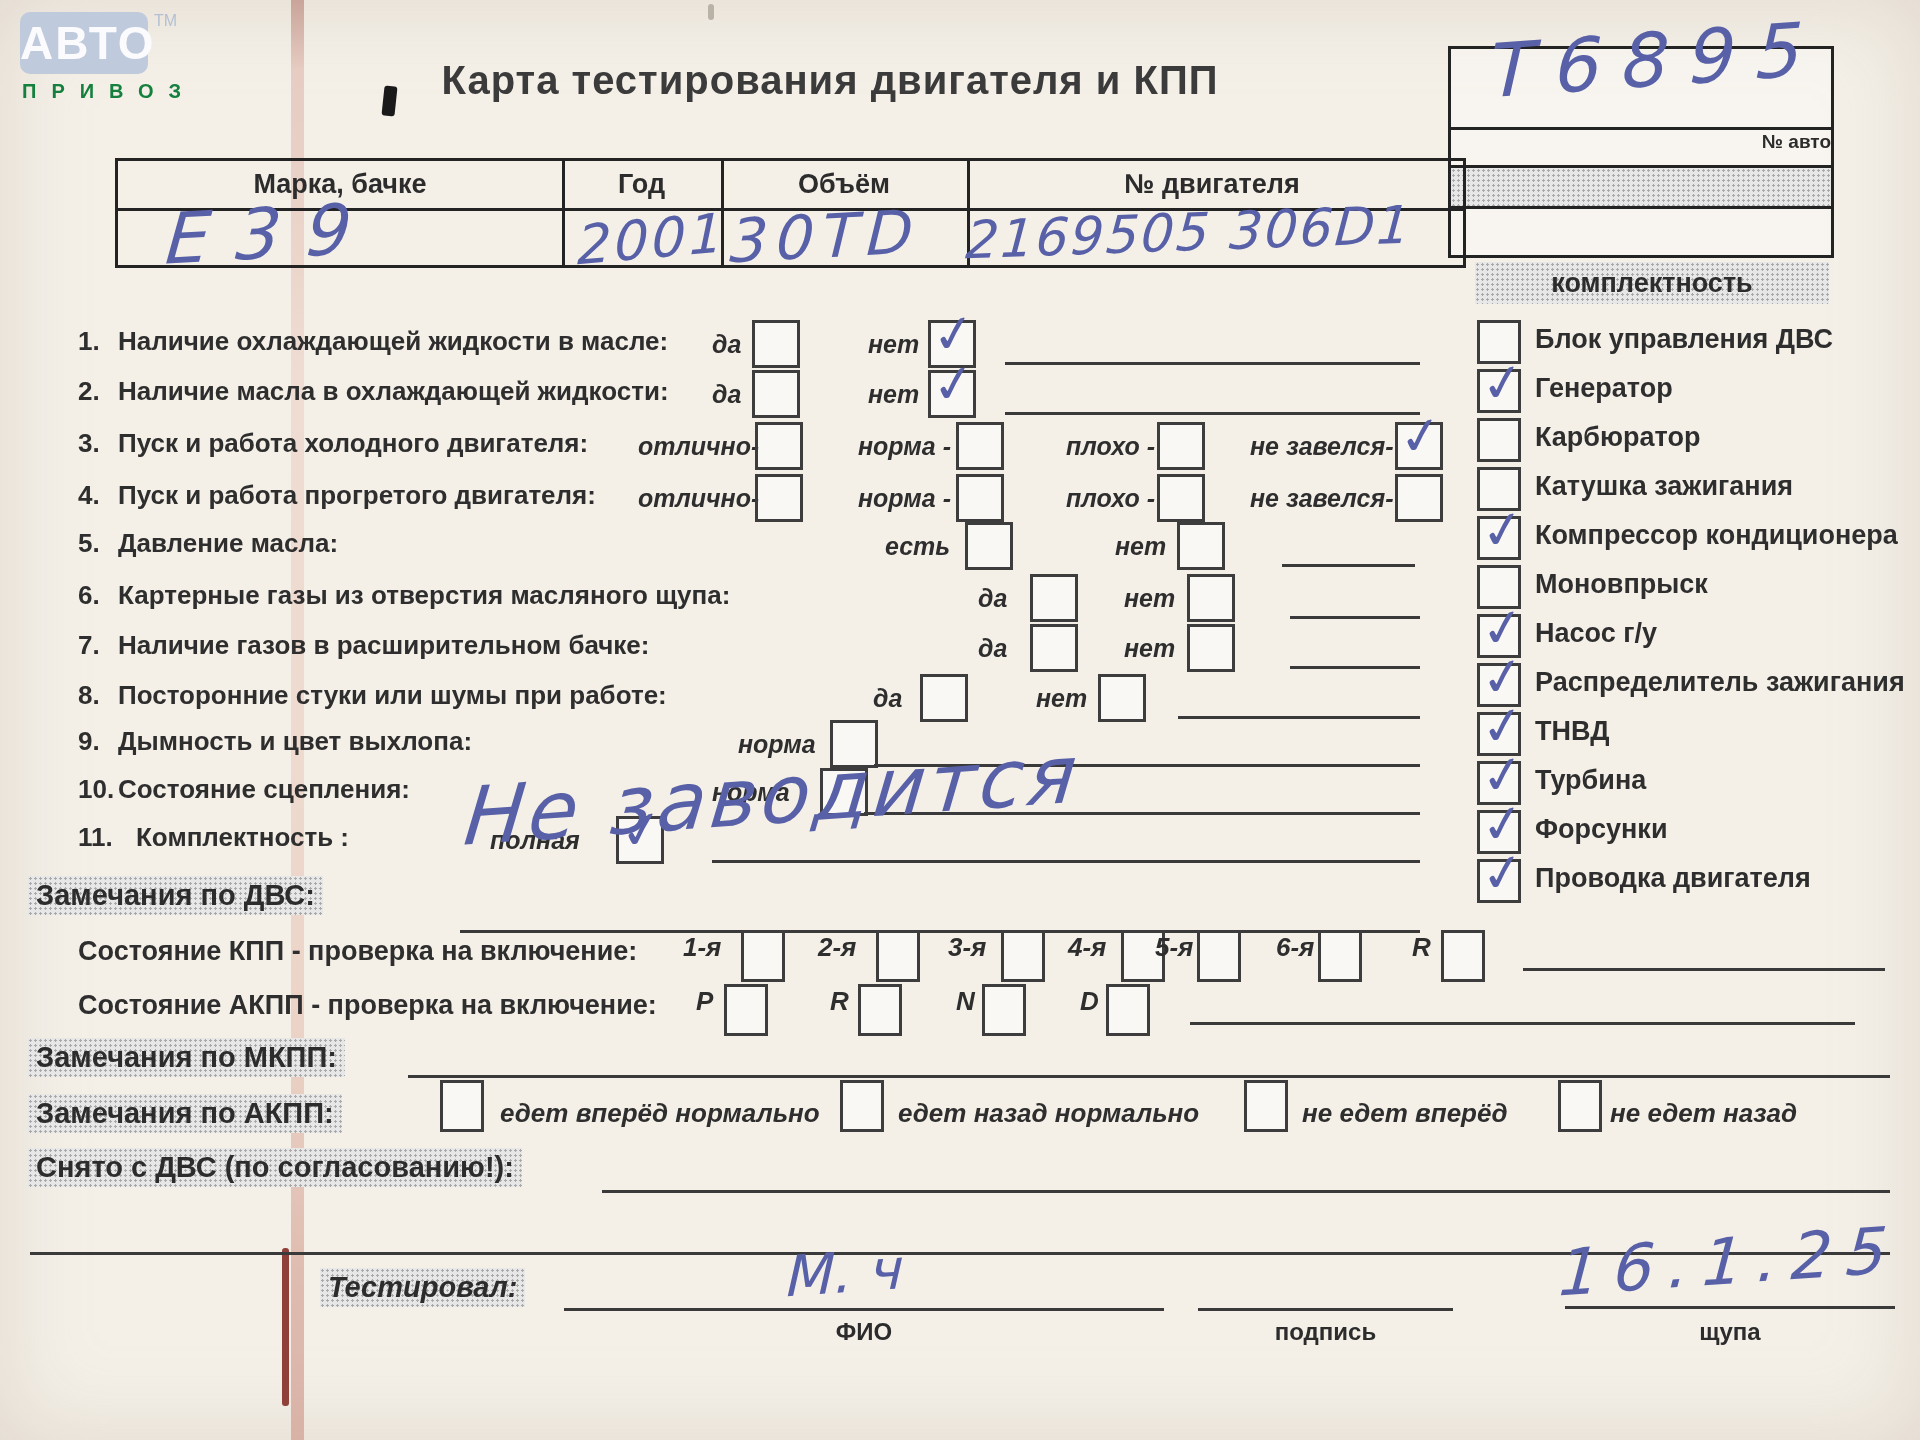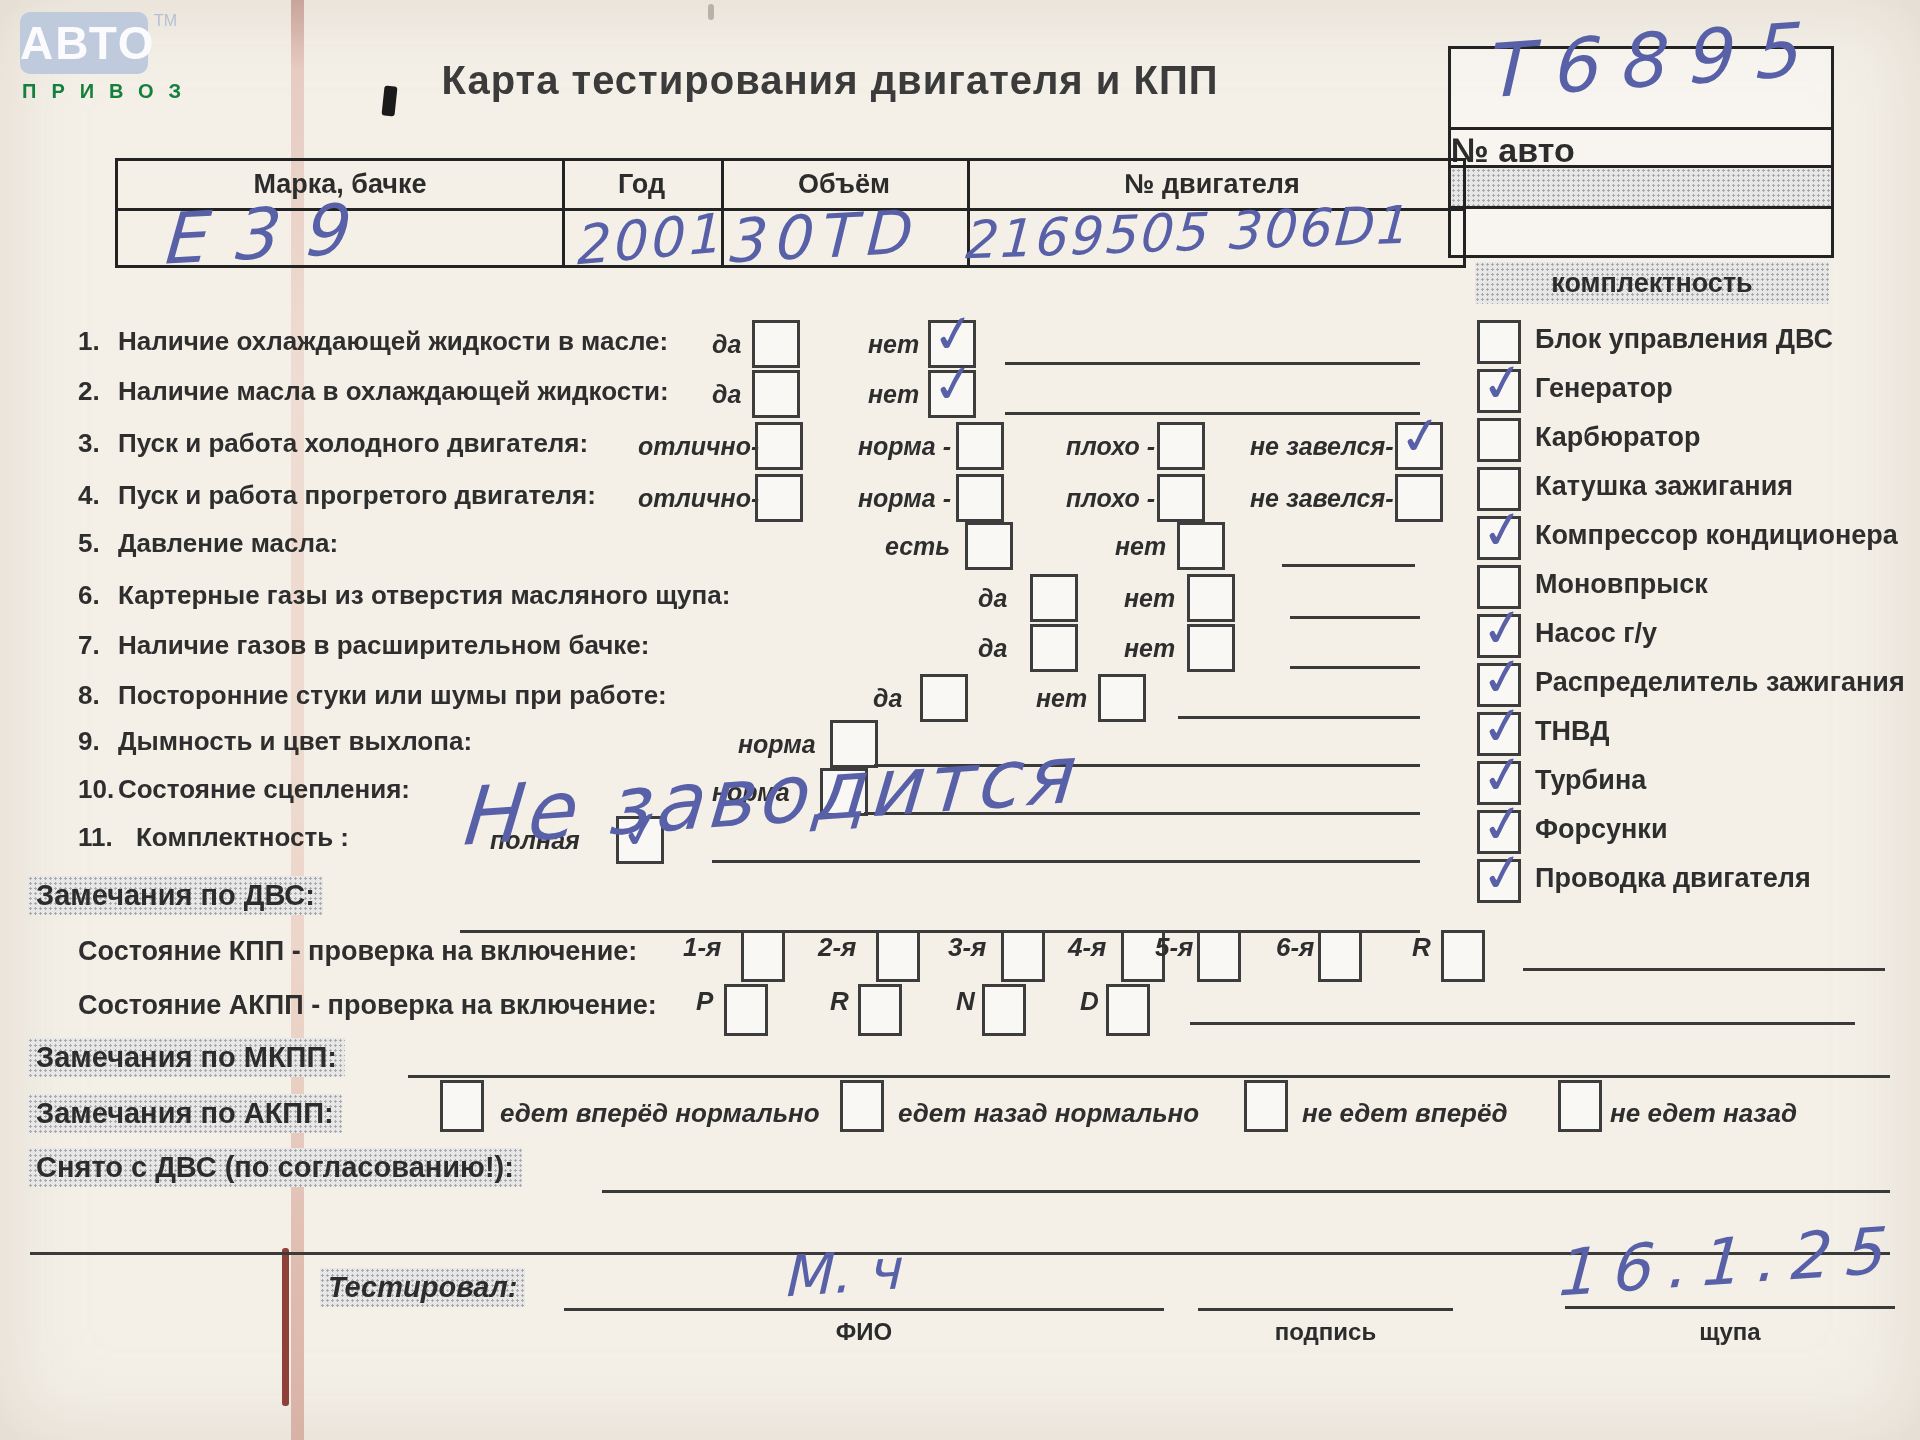--- a/index.html
+++ b/index.html
@@ -22,21 +22,21 @@
   .title{position:absolute;left:400px;top:58px;width:860px;text-align:center;
     font-size:40px;font-weight:bold;letter-spacing:1px;color:#3b3b3b;white-space:nowrap;}
   
   .vtable{position:absolute;left:115px;top:158px;width:1345px;height:104px;border:3px solid #232323;}
   .vcol{position:absolute;top:0;height:100%;border-left:3px solid #232323;}
   .vhrow{position:absolute;left:0;right:0;top:47px;border-top:3px solid #232323;}
   .vhead{position:absolute;top:8px;text-align:center;font-weight:bold;font-size:27px;color:#2c2c2c;}
   
   .carbox{position:absolute;left:1448px;top:46px;width:380px;height:206px;border:3px solid #232323;background:rgba(255,255,255,.35);}
   .carbox-div{position:absolute;left:0;right:0;border-top:3px solid #232323;}
-  .carbox-lbl{position:absolute;left:0;right:0;text-align:left;font-weight:bold;font-size:34px;color:#2c2c2c;}
+  .carbox-lbl{position:absolute;left:0;right:0;text-align:right;font-weight:bold;font-size:19px;color:#2c2c2c;}
   .odo-band{position:absolute;left:0;right:0;top:116px;height:38px;border-top:3px solid #232323;border-bottom:3px solid #232323;}
   .komp{position:absolute;left:1475px;top:262px;width:354px;height:42px;text-align:center;
     font-weight:bold;font-size:27px;line-height:42px;color:#2c2c2c;}
   
   .item{position:absolute;left:0;width:1920px;height:50px;}
   .num{position:absolute;left:78px;top:8px;font-weight:bold;font-size:26px;}
   .itext{position:absolute;top:8px;font-weight:bold;font-size:26px;white-space:nowrap;}
   .opt{position:absolute;top:12px;font-style:italic;font-weight:bold;font-size:25px;white-space:nowrap;}
   .cb{position:absolute;top:2px;width:42px;height:42px;border:3px solid #3d3d3d;background:rgba(255,255,255,.55);}
   .cb.checked::after{content:"✓";position:absolute;left:1px;top:-15px;font-size:52px;line-height:1;

